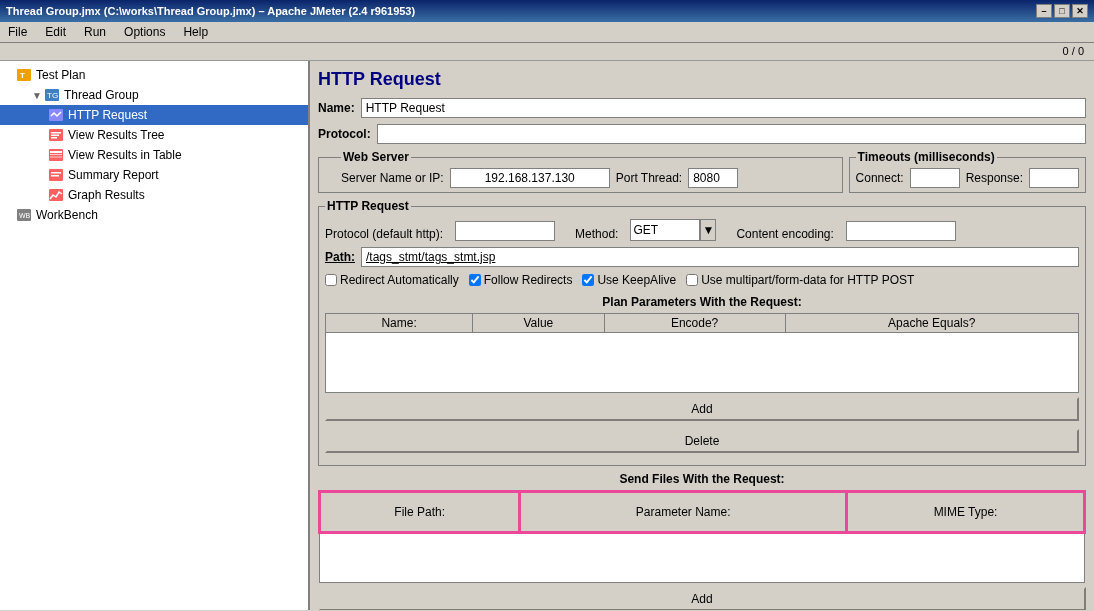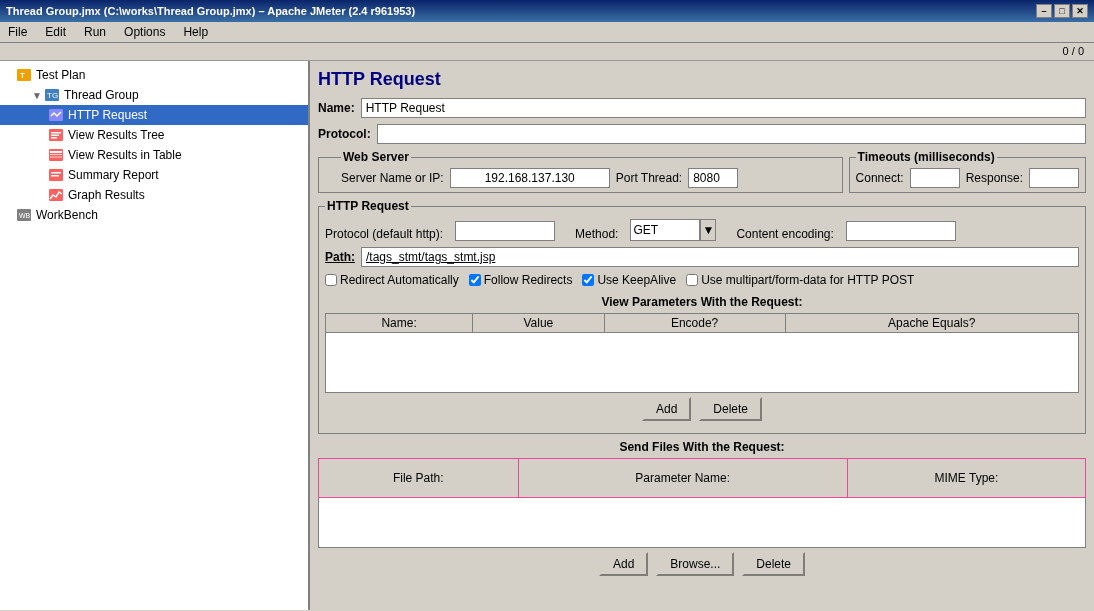--- a/index.html
+++ b/index.html
@@ -227,39 +227,40 @@
       padding: 2px 12px;
       font-size: 12px;
       cursor: pointer;
       height: 24px;
     }
     .btn-row {
       display: flex;
       justify-content: center;
       gap: 8px;
       margin: 4px 0;
+      flex-direction: column;
     }
 
     
     .files-section {
       margin-bottom: 4px;
     }
     .files-title {
       text-align: center;
       font-weight: bold;
       margin-bottom: 4px;
     }
     .files-table {
       width: 100%;
       border-collapse: collapse;
       font-size: 12px;
     }
     .files-table th {
       background: #d4d0c8;
-      border: 1px solid #ec4899;
+      border: 3px solid #ec4899;
       padding: 12px 8px;
       text-align: center;
       font-weight: normal;
     }
     .files-table td {
       border: 1px solid #808080;
       height: 20px;
       background: white;
     }
 
@@ -458,21 +459,21 @@
             <input type="checkbox" checked="" style="">
             <span>Use KeepAlive</span>
           </label>
           <label class="checkbox-item">
             <input type="checkbox" style="">
             <span>Use multipart/form-data for HTTP POST</span>
           </label>
         </div>
 
         <div class="params-section">
-          <div class="params-title">View Parameters With the Request:</div>
+          <div class="params-title">Plan Parameters With the Request:</div>
           <table class="params-table">
             <thead>
               <tr>
                 <th>Name:</th>
                 <th>Value</th>
                 <th>Encode?</th>
                 <th>Apache Equals?</th>
               </tr>
             </thead>
             <tbody>

